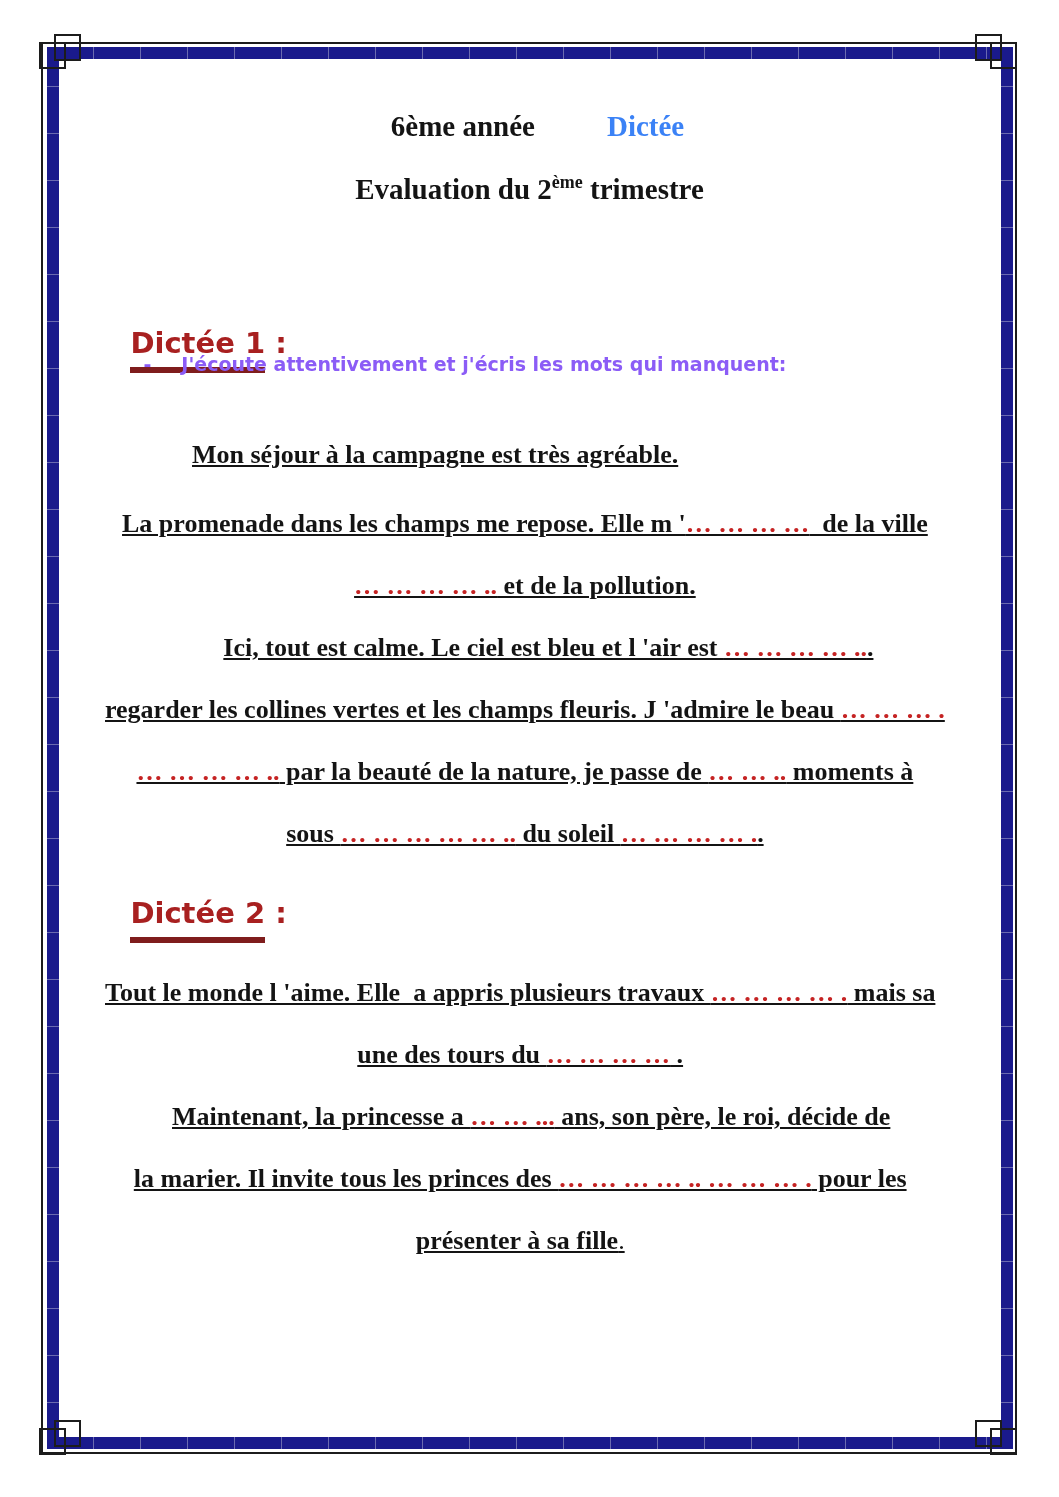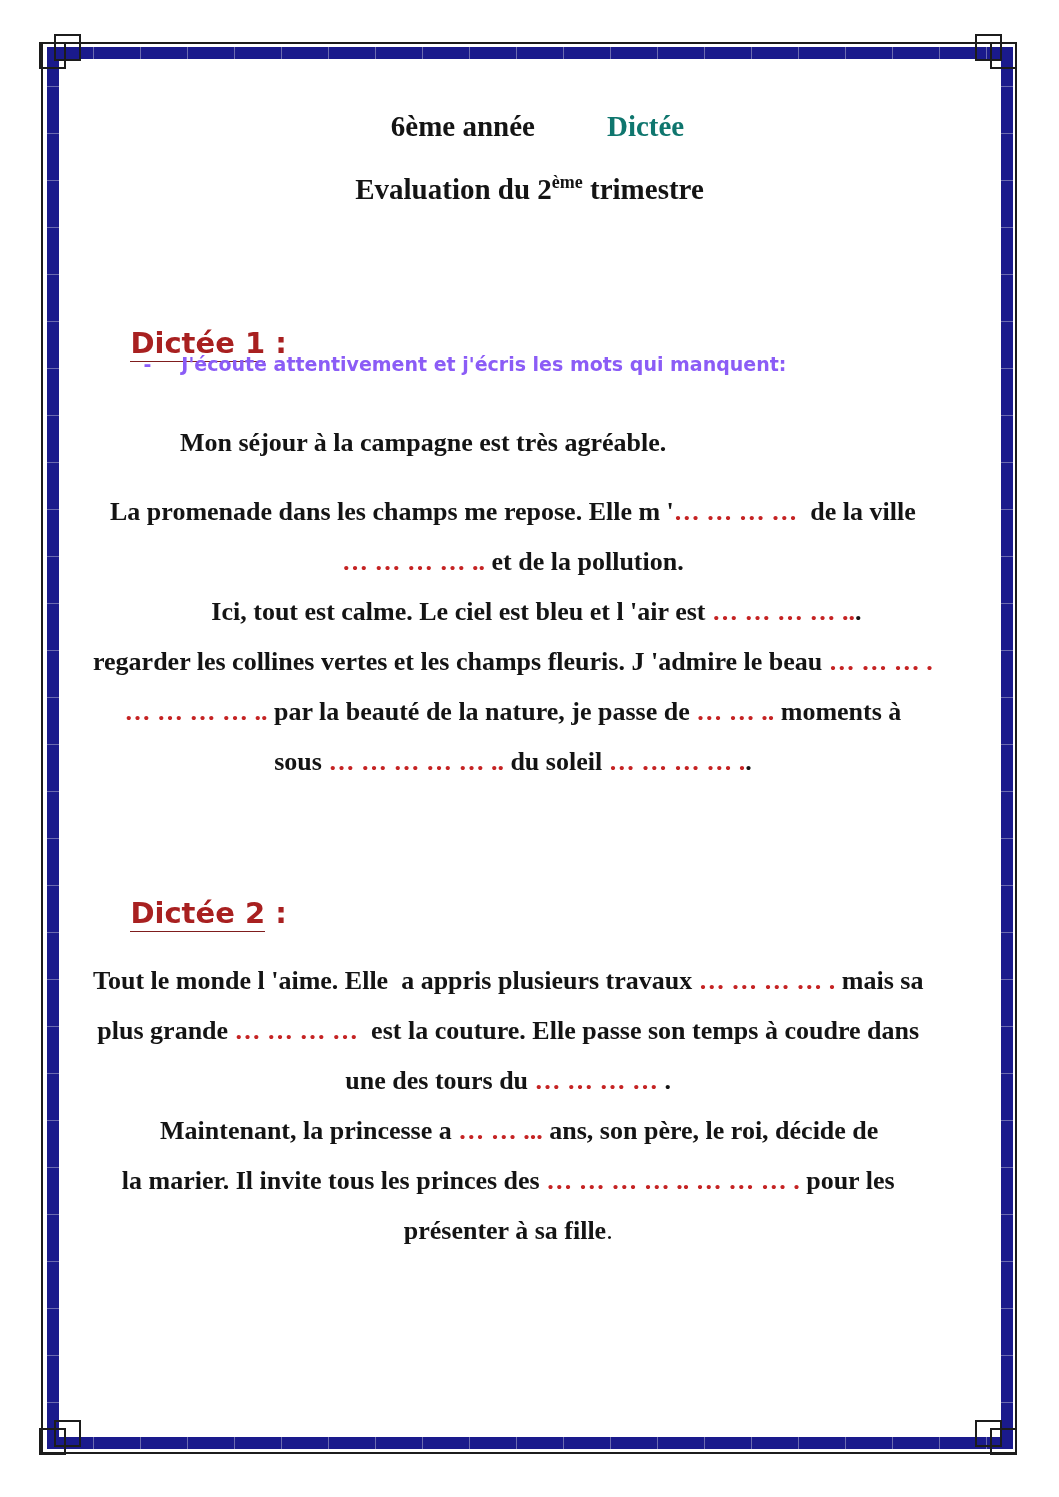--- a/index.html
+++ b/index.html
@@ -21,36 +21,36 @@
   .sq{position:absolute;width:23px;height:23px;border:2px solid #1c1c1c;pointer-events:none;}
   .sq-tl-a{left:39px;top:42px;}   .sq-tl-b{left:54px;top:34px;}
   .sq-tr-a{right:42px;top:42px;}  .sq-tr-b{right:57px;top:34px;}
   .sq-bl-a{left:39px;bottom:42px;}  .sq-bl-b{left:54px;bottom:50px;}
   .sq-br-a{right:42px;bottom:42px;} .sq-br-b{right:57px;bottom:50px;}
 
   
   .title-row{position:absolute;top:110px;left:0;right:0;display:flex;
              justify-content:center;gap:72px;font-size:29px;font-weight:bold;padding-left:16px;}
   .title-grade{color:#141414;}
-  .title-subject{color:#0f766e;}
+  .title-subject{color:#3b82f6;}
   .subtitle{position:absolute;top:172px;left:0;right:0;text-align:center;
             font-size:29px;font-weight:bold;}
   .subtitle sup{font-size:0.62em;}
 
   .comic{font-family:"DejaVu Sans", sans-serif;font-weight:bold;}
   .d-heading{position:absolute;left:90px;font-size:29px;color:#a82020;white-space:pre;}
-  .d-heading .underlined{border-bottom:1px solid #7f1d1d;padding-bottom:1px;}
+  .d-heading .underlined{border-bottom:6px solid #7f1d1d;padding-bottom:7px;}
   .d1-heading{top:292px;}
   .d2-heading{top:862px;}
 
   .instruction{position:absolute;top:331px;left:117px;font-size:19px;color:#8b5cf6;
                white-space:pre;}
   .instruction .dash{margin-right:30px;}
 
-  .serif-line{font-weight:bold;white-space:pre;margin:0;}
+  .serif-line{font-weight:bold;white-space:pre;margin:12px;text-decoration:underline;}
   .intro{position:absolute;top:428px;left:180px;font-size:26px;}
 
   .para{position:absolute;left:93px;}
   .para p{height:50px;line-height:50px;font-size:26px;text-align:center;}
   .d1-para{top:487px;}
   .d2-para{top:956px;}
   .indent-47{padding-left:47px;}
   .indent-22{padding-left:22px;}
 
   .seg-black{color:#141414;}
@@ -100,20 +100,19 @@
     <p class="serif-line"><span class="seg-red">… … … … ..</span><span class="seg-black"> par la beauté de la nature, je passe de </span><span class="seg-red">… … ..</span><span class="seg-black"> moments à</span></p>
     <p class="serif-line"><span class="seg-black">sous </span><span class="seg-red">… … … … … ..</span><span class="seg-black"> du soleil </span><span class="seg-red">… … … … .</span><span class="seg-black">.</span></p>
   </div>
 
   <div class="d-heading d2-heading comic">
     <span class="underlined">Dictée 2</span><span> :</span>
   </div>
 
   <div class="para d2-para">
     <p class="serif-line"><span class="seg-black">Tout le monde l 'aime. Elle  a appris plusieurs travaux </span><span class="seg-red">… … … … .</span><span class="seg-black"> mais sa</span></p>
-    <p class="serif-line"><span class="seg-black">plus grande </span><span class="seg-red">… … … … </span><span class="seg-black"> est la couture. Elle passe son temps à coudre dans</span></p>
     <p class="serif-line"><span class="seg-black">une des tours du </span><span class="seg-red">… … … …</span><span class="seg-black"> .</span></p>
     <p class="serif-line indent-22"><span class="seg-black">Maintenant, la princesse a </span><span class="seg-red">… … ...</span><span class="seg-black"> ans, son père, le roi, décide de</span></p>
     <p class="serif-line"><span class="seg-black">la marier. Il invite tous les princes des </span><span class="seg-red">… … … … .. … … … .</span><span class="seg-black"> pour les</span></p>
     <p class="serif-line"><span class="seg-black">présenter à sa fille</span><span class="seg-plain">.</span></p>
   </div>
 
 </div>
 
 </body></html>

